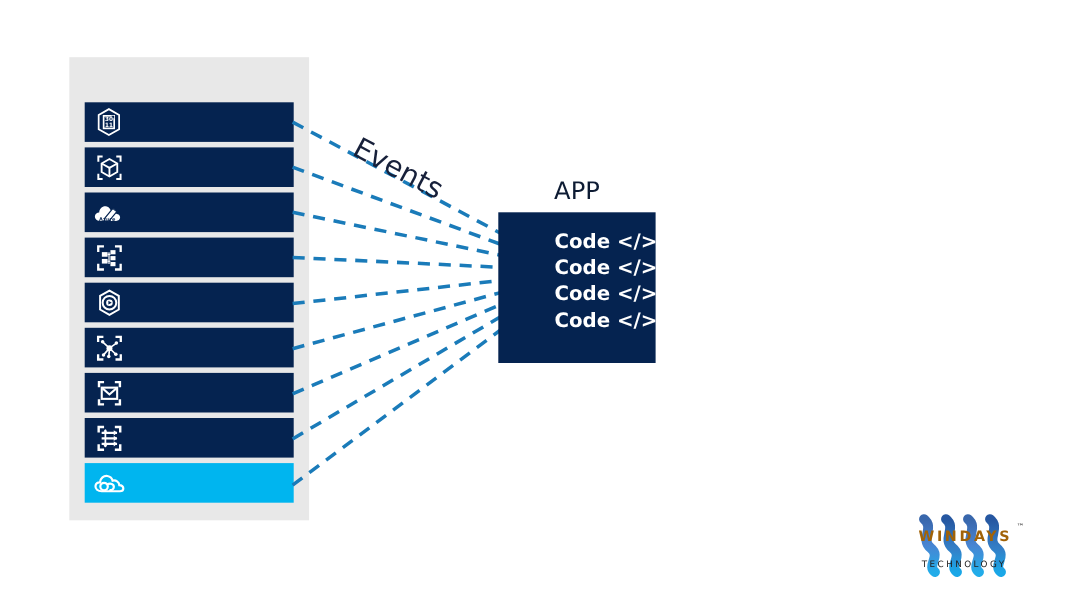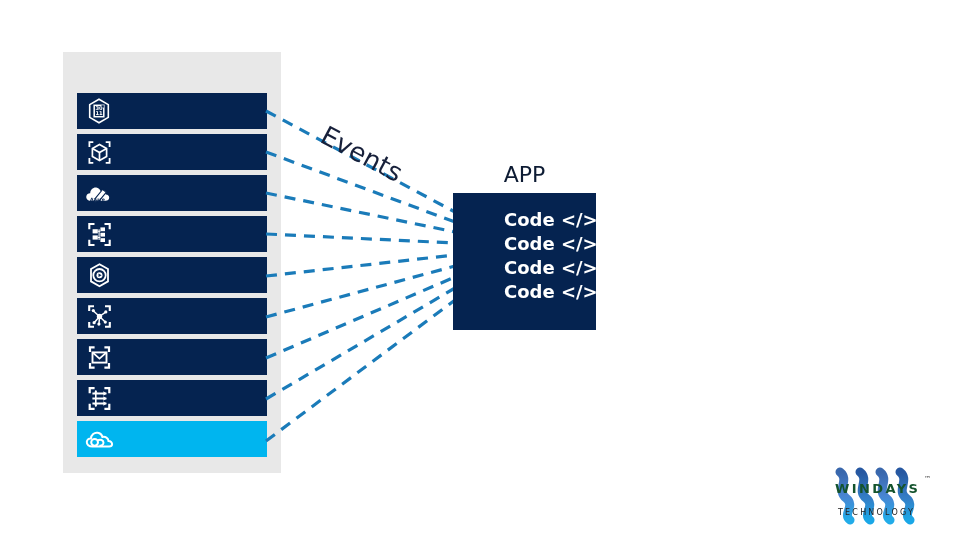--- a/index.html
+++ b/index.html
@@ -145,21 +145,21 @@
     height: 62px;
   }
   #logo-wordmark {
     position: absolute;
     left: 9px;
     top: 15px;
     font-family: "DejaVu Sans", sans-serif;
     font-size: 13px;
     font-weight: bold;
     letter-spacing: 2.4px;
-    color: #14532d;
+    color: #a16207;
     z-index: 3;
   }
   #logo-tm {
     position: absolute;
     left: 98px;
     top: 9px;
     font-family: "DejaVu Sans", sans-serif;
     font-size: 7px;
     color: #333333;
     z-index: 3;

